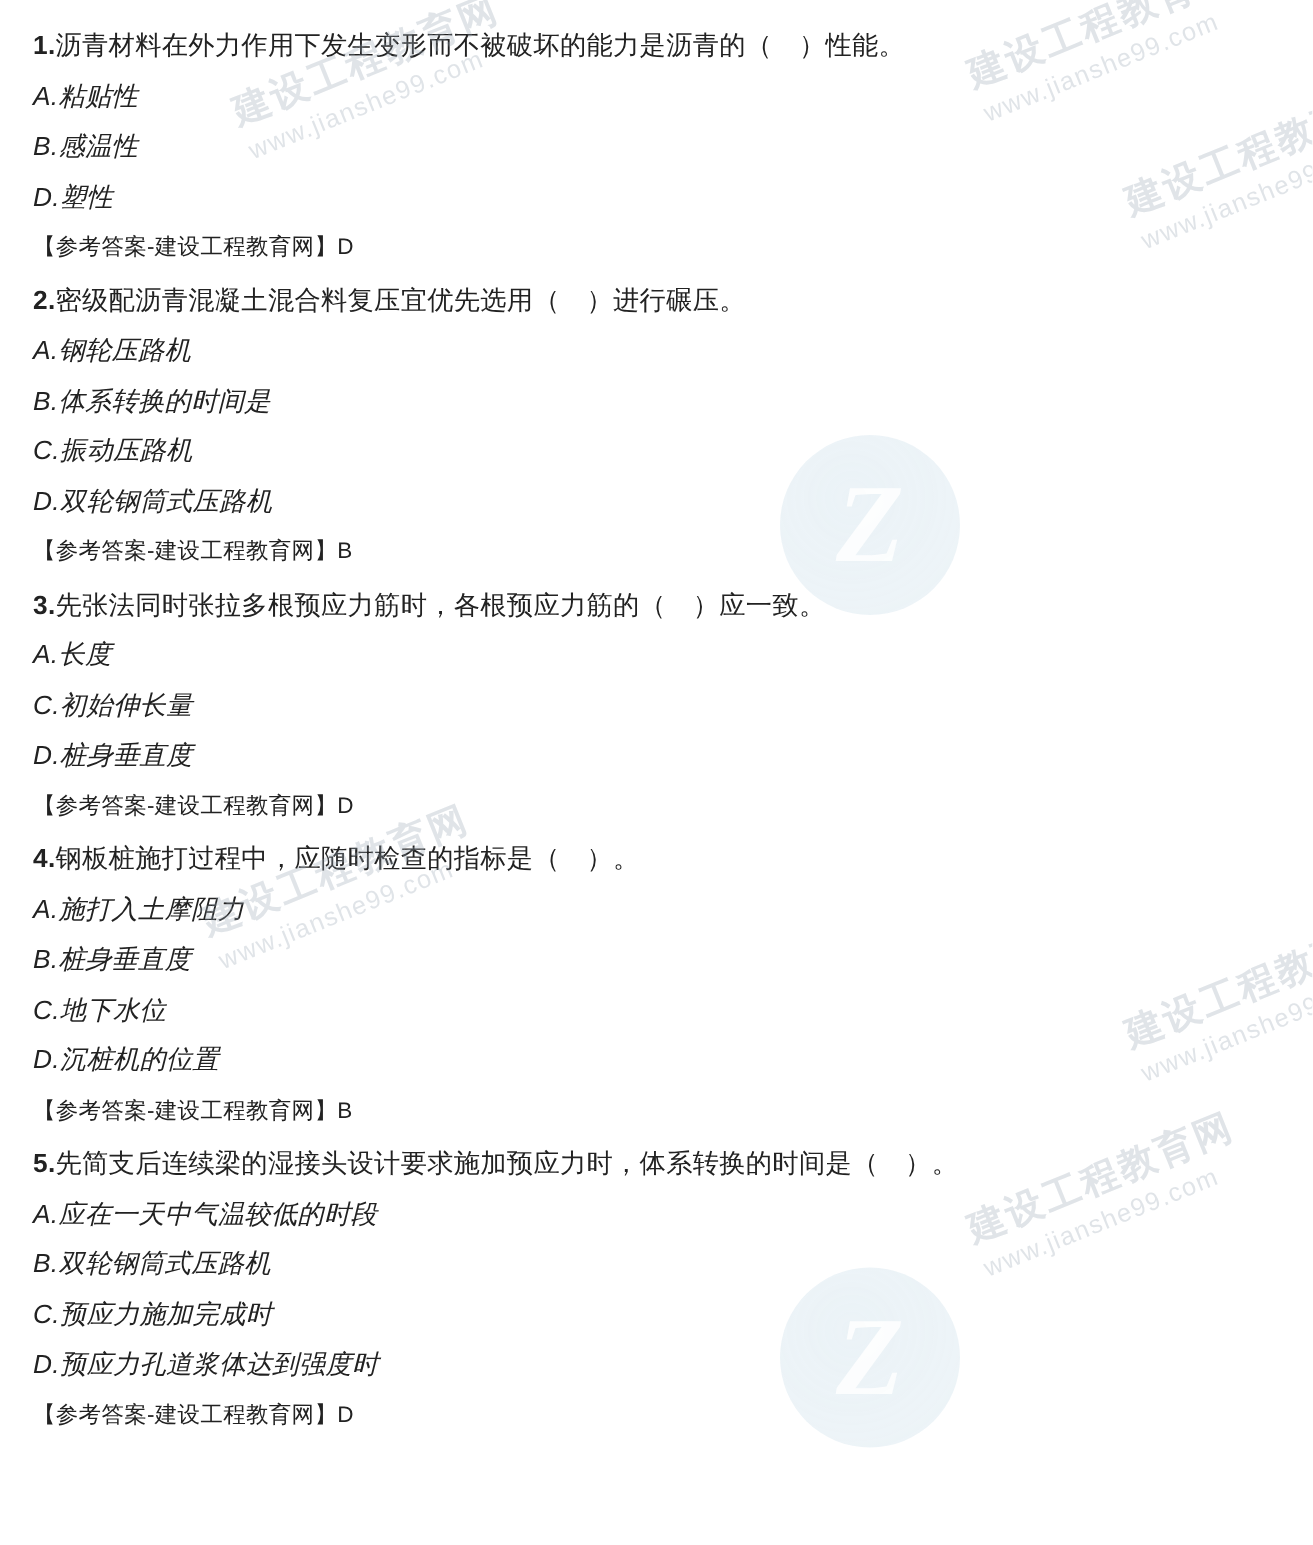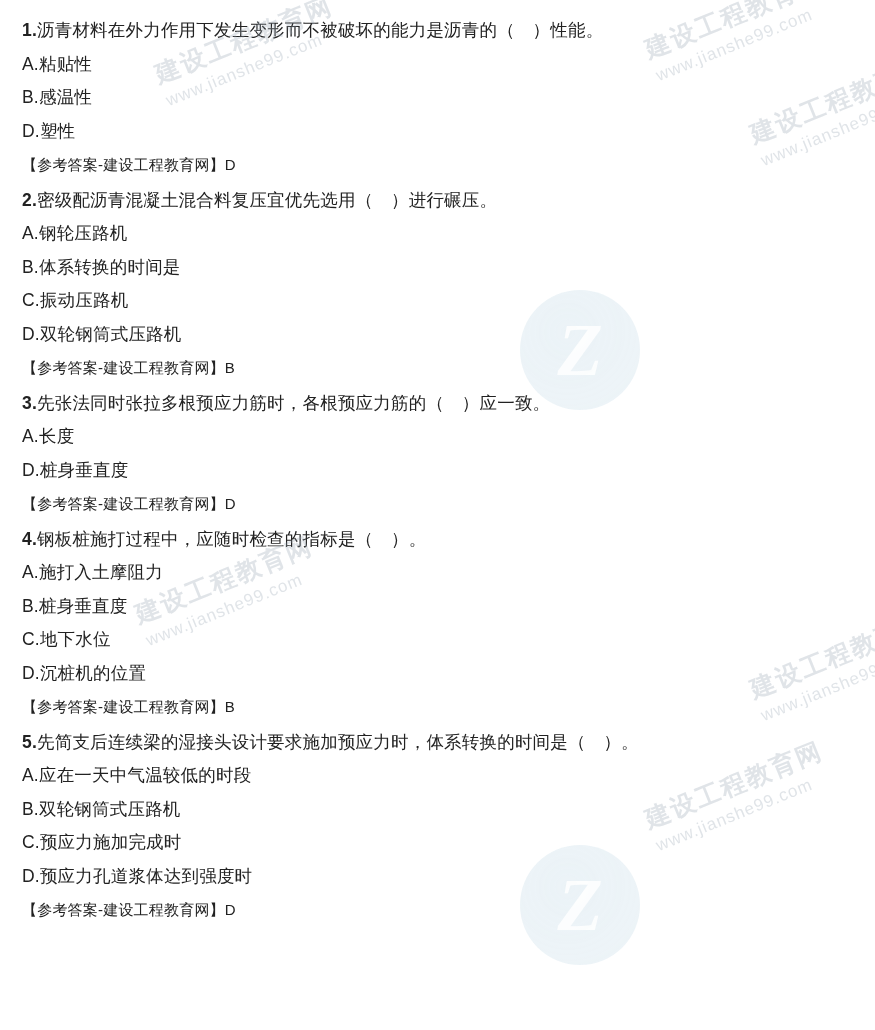--- a/index.html
+++ b/index.html
@@ -35,20 +35,21 @@
   .q-stem {
     font-size: 17.5px;
     line-height: 33.5px;
   }
   .q-num {
     font-weight: bold;
   }
   .opt {
     font-size: 17.5px;
     line-height: 33.5px;
+    font-style: italic;
   }
   .answer {
     font-size: 15px;
     line-height: 33.5px;
   }
   
   .wm-layer {
     position: absolute;
     left: 0;
     top: 0;
@@ -152,20 +153,21 @@
     <div class="line opt">A.钢轮压路机</div>
     <div class="line opt">B.体系转换的时间是</div>
     <div class="line opt">C.振动压路机</div>
     <div class="line opt">D.双轮钢筒式压路机</div>
     <div class="line answer"><span>【参考答案-建设工程教育网】</span><span>B</span></div>
   </div>
 
   <div class="q-block">
     <div class="line q-stem"><span class="q-num">3.</span><span>先张法同时张拉多根预应力筋时，各根预应力筋的（　）应一致。</span></div>
     <div class="line opt">A.长度</div>
+    <div class="line opt">C.初始伸长量</div>
     <div class="line opt">D.桩身垂直度</div>
     <div class="line answer"><span>【参考答案-建设工程教育网】</span><span>D</span></div>
   </div>
 
   <div class="q-block">
     <div class="line q-stem"><span class="q-num">4.</span><span>钢板桩施打过程中，应随时检查的指标是（　）。</span></div>
     <div class="line opt">A.施打入土摩阻力</div>
     <div class="line opt">B.桩身垂直度</div>
     <div class="line opt">C.地下水位</div>
     <div class="line opt">D.沉桩机的位置</div>

